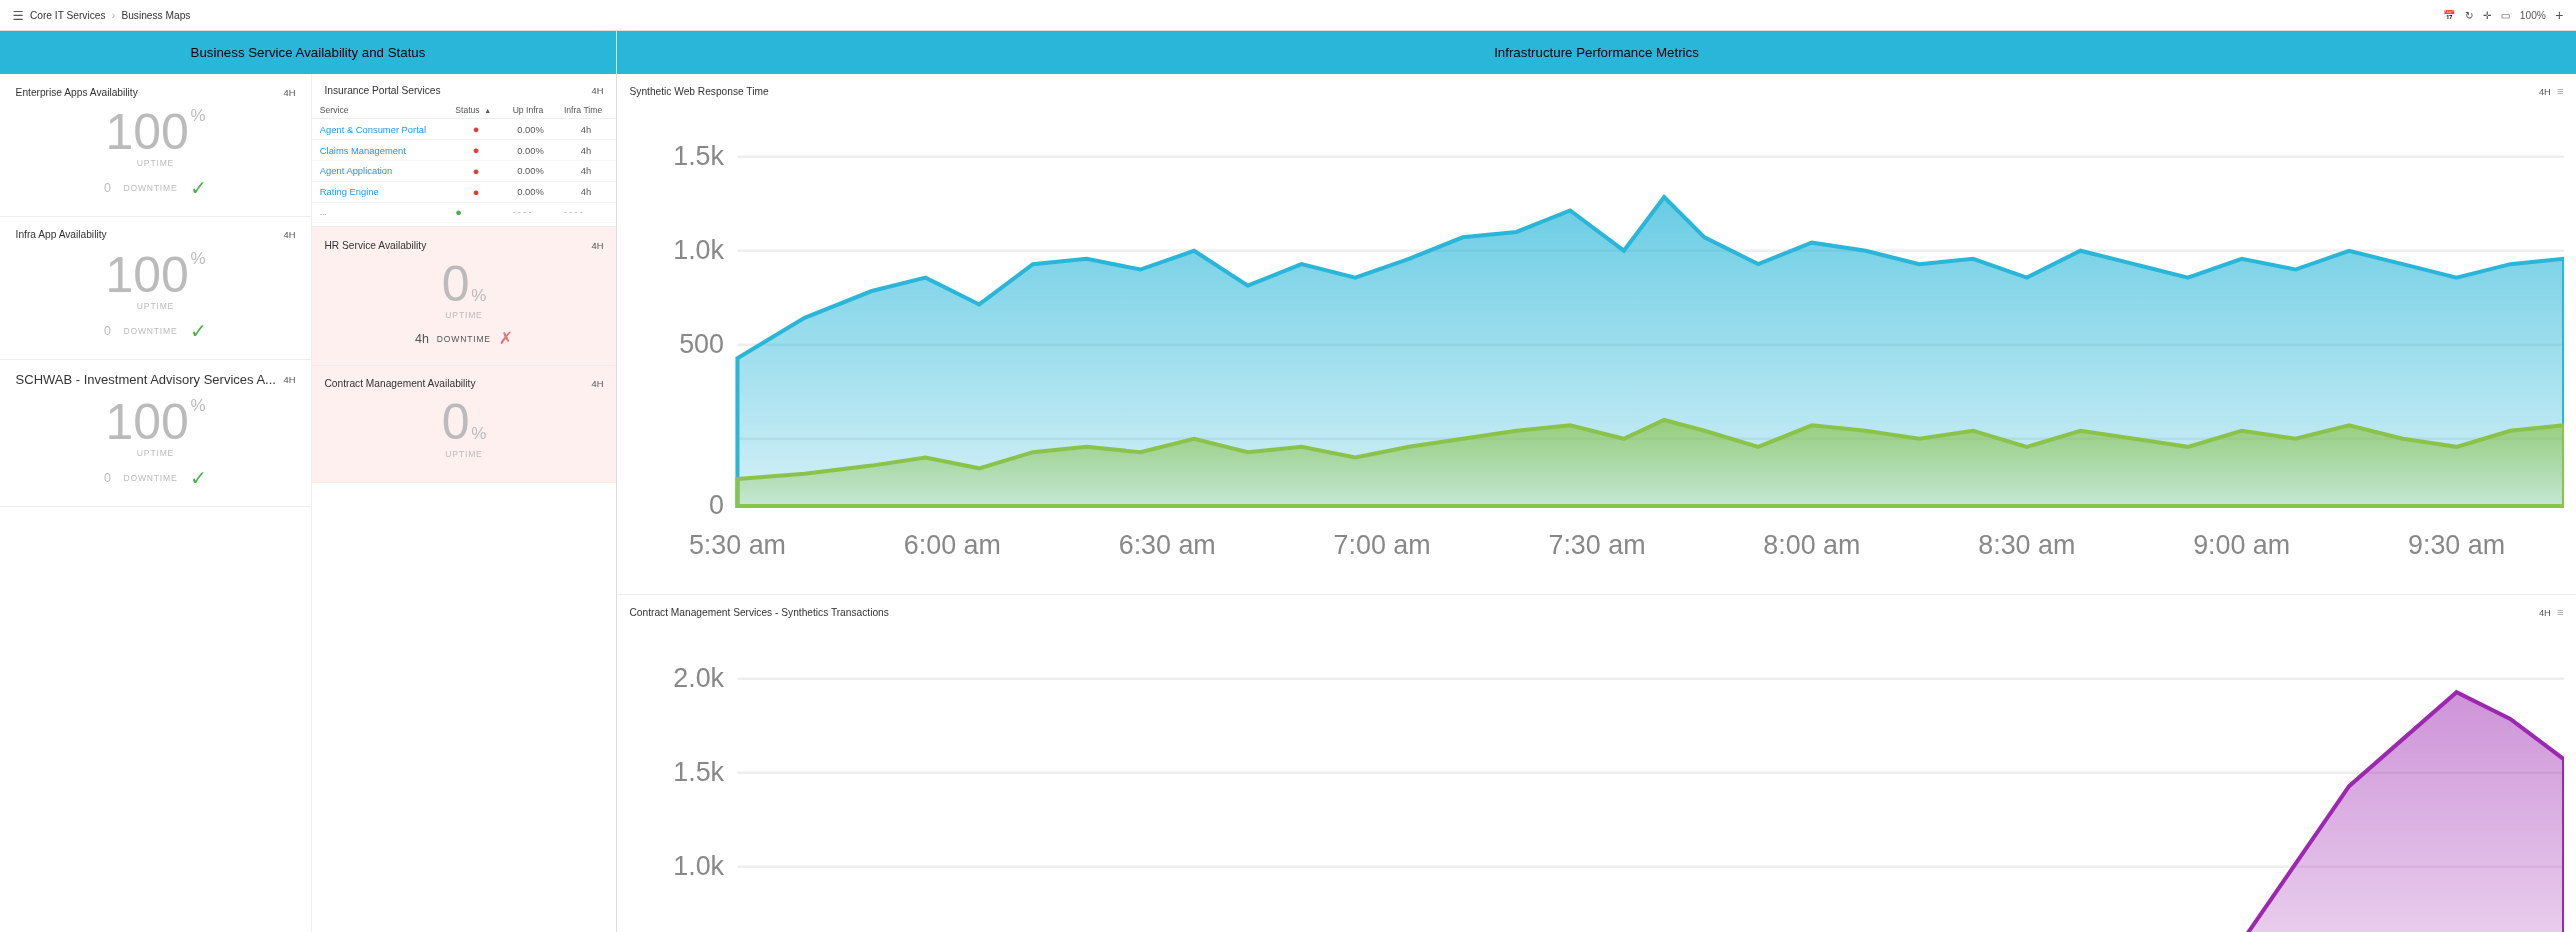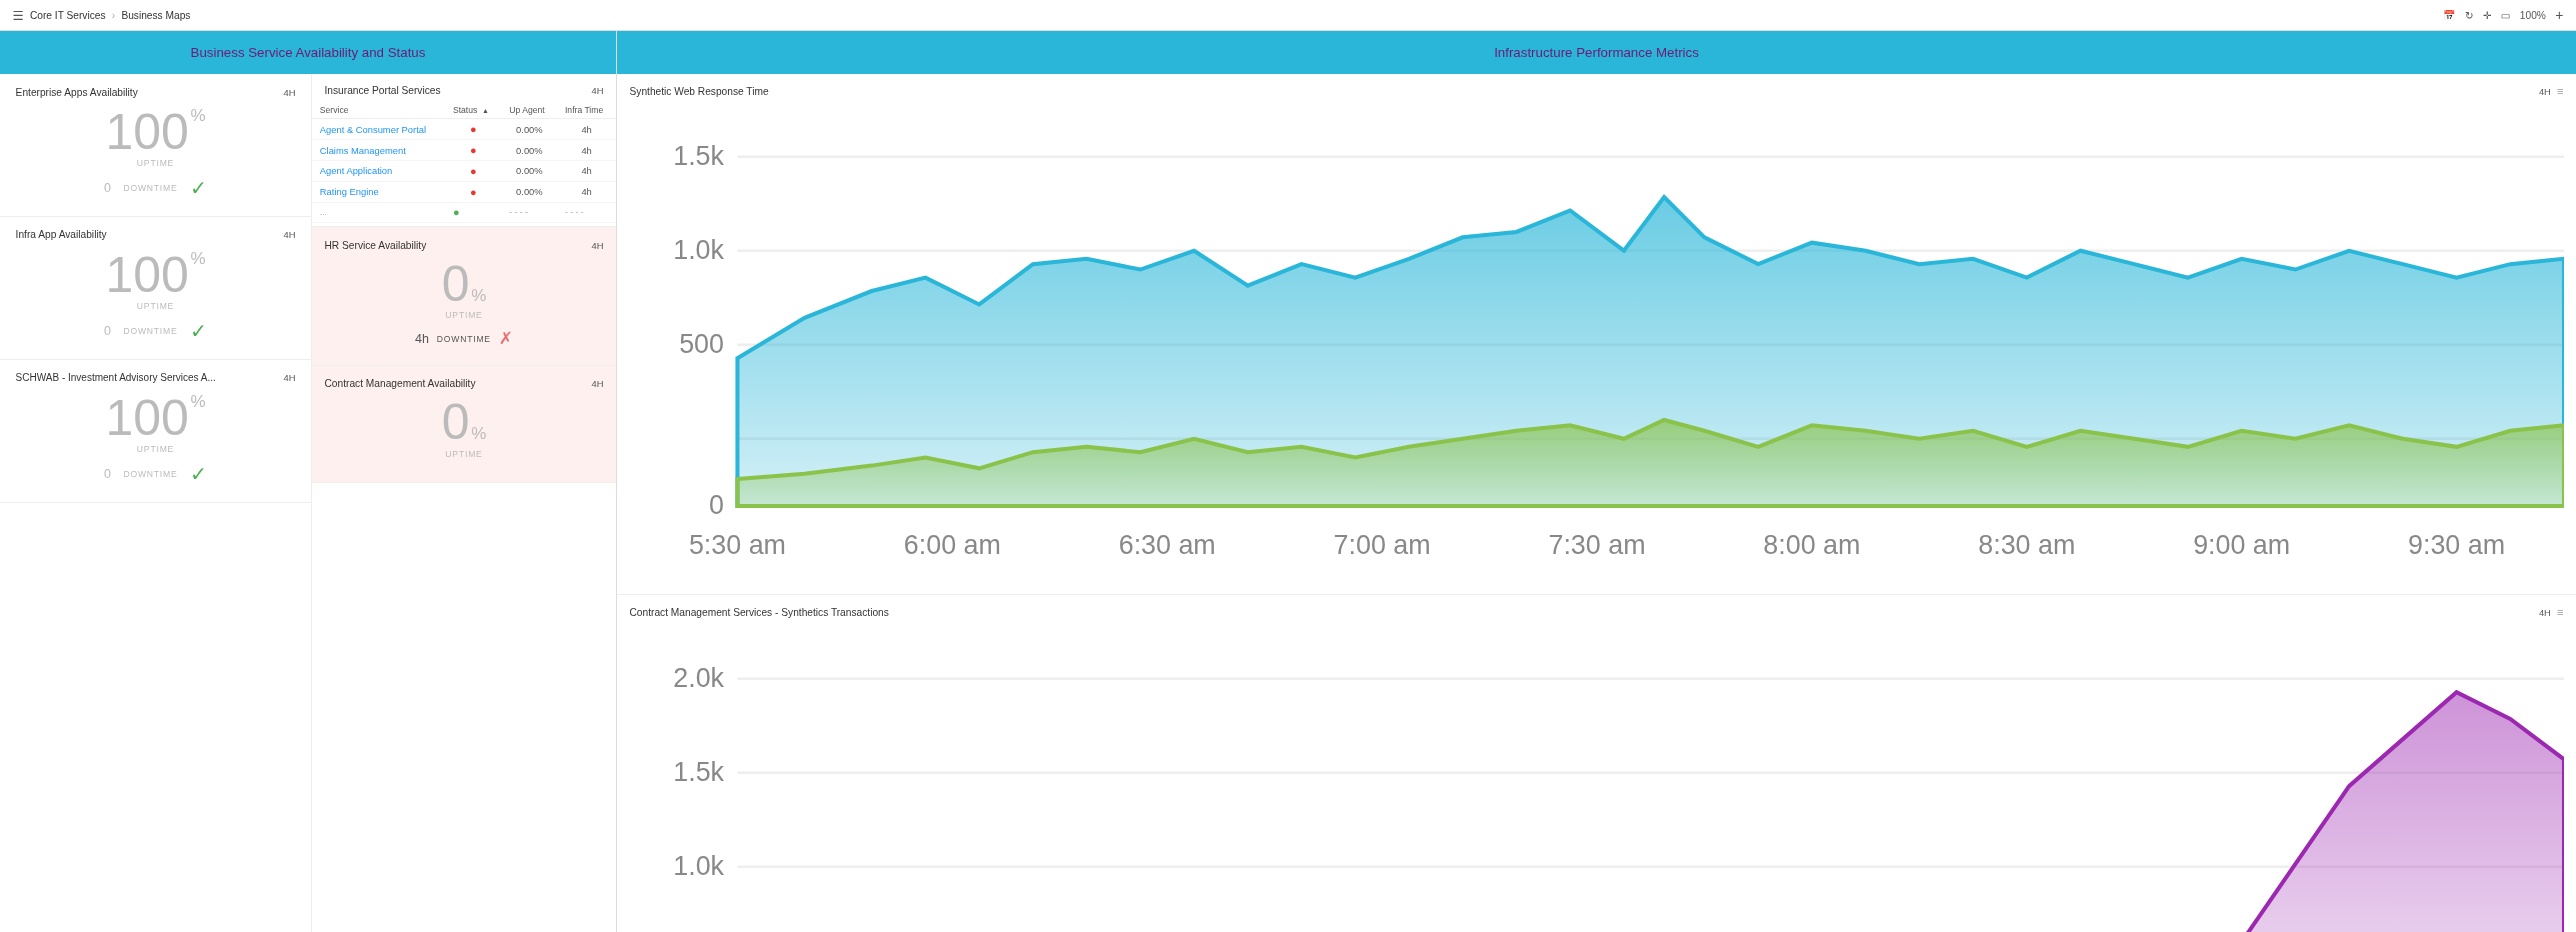--- a/index.html
+++ b/index.html
@@ -27,21 +27,21 @@
     }
 
     
     .right-panel {
       flex: 1; display: flex; flex-direction: column;
       background: #fff; overflow-y: auto;
     }
 
     
     .section-header {
-      background: #29b6d8; color: #701a75; text-align: center;
+      background: #29b6d8; color: #000000; text-align: center;
       padding: 14px 9.4px; font-size: 13.3px; font-weight: 400;
     }
 
     
     .widgets-row {
       display: flex; flex: 1;
     }
 
     
     .uptime-column {
@@ -210,21 +210,21 @@
           <div class="uptime-label">UPTIME</div>
           <div class="downtime-row">
             <span class="downtime-val">0</span>
             <span class="downtime-label">DOWNTIME</span>
             <span class="check-icon">✓</span>
           </div>
         </div>
 
         <div class="uptime-widget">
           <div class="uptime-widget-header">
-            <span style="font-size:10px;">SCHWAB - Investment Advisory Services A...</span>
+            <span style="font-size:13px;">SCHWAB - Investment Advisory Services A...</span>
             <span class="period">4H</span>
           </div>
           <div class="uptime-big-number">
             <span>100</span>
               <span class="unit">%</span>
           </div>
           <div class="uptime-label">UPTIME</div>
           <div class="downtime-row">
             <span class="downtime-val">0</span>
             <span class="downtime-label">DOWNTIME</span>
@@ -239,21 +239,21 @@
         <div class="table-widget">
           <div class="table-widget-header">
             <span>Insurance Portal Services</span>
             <span class="period">4H</span>
           </div>
           <table class="service-table">
             <thead>
               <tr>
                 <th>Service</th>
                 <th class="status-col">Status <span class="sort-arrow">▲</span></th>
-                <th>Up Agent</th>
+                <th>Up Infra</th>
                 <th>Infra Time</th>
               </tr>
             </thead>
             <tbody id="service-table-body">
             <tr>
         <td class="service-link">Agent &amp; Consumer Portal</td>
         <td class="num"><span class="status-dot-red">●</span></td>
         <td class="num">0.00%</td>
         <td class="num">4h</td>
       </tr>

